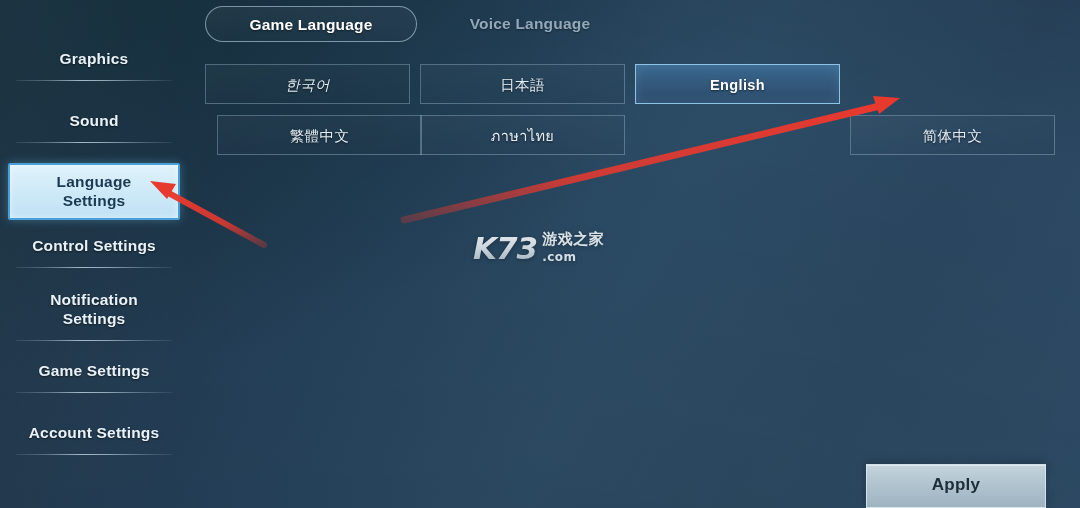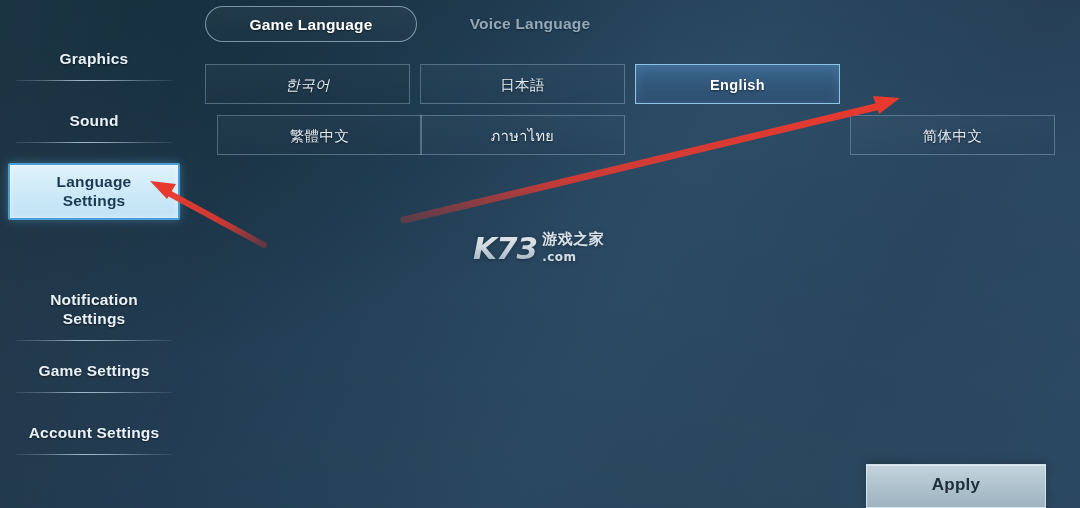--- a/index.html
+++ b/index.html
@@ -241,20 +241,24 @@
     <div class="nav-item" style="top:49px;">
       <span>Graphics</span>
       <span class="sep"></span>
     </div>
 
     <div class="nav-item selected" style="top:163px;">
       <span>Language</span><br>
       <span>Settings</span>
     </div>
 
+    <div class="nav-item" style="top:236px;">
+      <span>Control Settings</span>
+      <span class="sep"></span>
+    </div>
 
     <div class="nav-item" style="top:290px;">
       <span>Notification</span><br>
       <span>Settings</span>
       <span class="sep"></span>
     </div>
 
     <div class="nav-item" style="top:361px;">
       <span>Game Settings</span>
       <span class="sep"></span>

